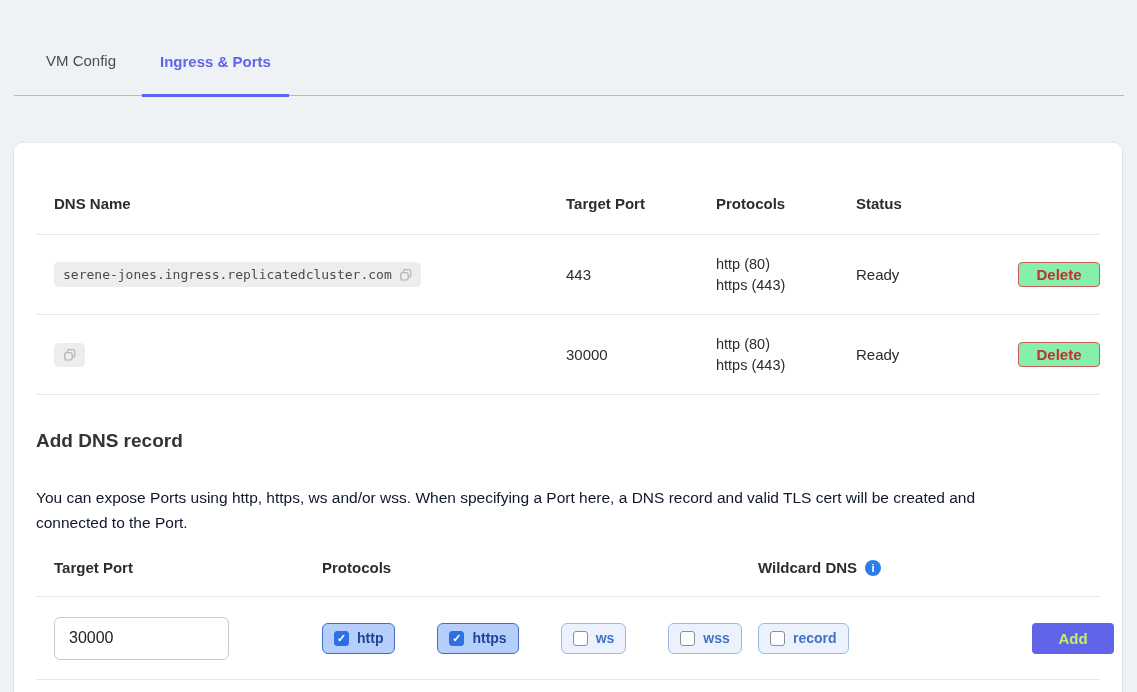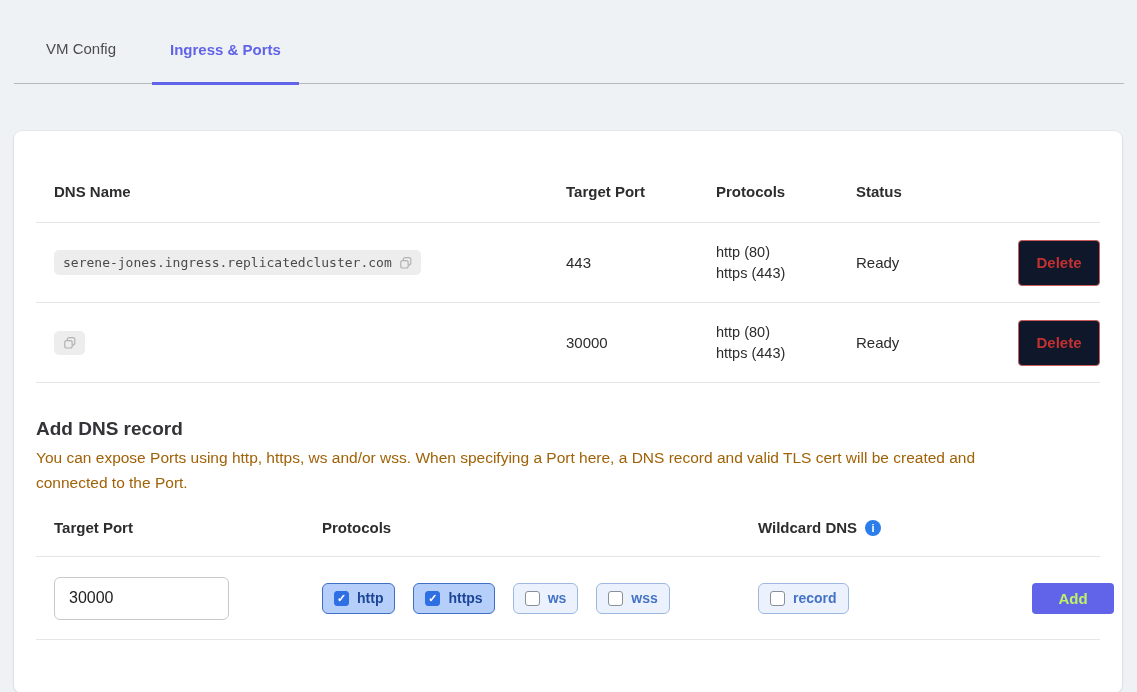--- a/index.html
+++ b/index.html
@@ -8,24 +8,24 @@
     font-family: "Liberation Sans", sans-serif;
     background:#eff2f4;
     color:#2f2f31;
     overflow:hidden;
   }
   
   .tabbar {
     display:flex;
     align-items:flex-end;
     padding:0 0 0 30px;
-    margin:4px 13px 0 14px;
+    margin:16px 13px 0 14px;
     border-bottom:1px solid #b7babd;
     height:80px;
-    gap:34px;
+    gap:24px;
   }
   .tab {
     font-size:15px;
     color:#4c4c4e;
     padding:0 2px 26px 2px;
     cursor:pointer;
   }
   .tab.active {
     color:var(--accent,#6163e8);
     font-weight:700;
@@ -66,34 +66,34 @@
   .dns-pill {
     display:inline-flex; align-items:center; gap:7px;
     background:#ededee; border-radius:5px;
     padding:5px 8px 5px 9px;
     font-family:"DejaVu Sans Mono", monospace;
     font-size:13px; color:#4a4a4c;
   }
   .copy-icon { display:inline-flex; cursor:pointer; }
   .action-cell { display:flex; justify-content:flex-end; }
   .btn-delete {
-    width:82px; height:46px;
-    background:#0f172a;
+    width:82px; height:25px;
+    background:#86efac;
     border:1px solid #cb5a5a;
     border-radius:4px;
     color:var(--danger,#c43131);
     font-size:15px; font-weight:700;
     font-family:"Liberation Sans", sans-serif;
     cursor:pointer;
   }
   
   .section-title { margin-top:35px; font-size:19px; font-weight:700; color:#333338; }
   .section-desc {
-    margin-top:5px;
-    font-size:15.5px; color:#a16207;
+    margin-top:33px;
+    font-size:15.5px; color:#0f172a;
     line-height:25px;
     max-width:1010px;
   }
   .grid4 {
     display:grid;
     grid-template-columns:268px 436px 274px 1fr;
     align-items:center;
     padding-left:18px;
   }
   .form-head { margin-top:24px; padding-bottom:20px; border-bottom:1px solid #e4e6e8; align-items:start; }
@@ -106,21 +106,21 @@
   }
   .form-row { height:83px; border-bottom:1px solid #e4e6e8; }
   .port-input {
     width:175px; height:43px;
     border:1px solid #c7cacd; border-radius:6px;
     font-size:16px; color:#222;
     padding:0 0 0 14px;
     font-family:"Liberation Sans", sans-serif;
     outline:none;
   }
-  .pill-group { display:flex; gap:18px;align-items:flex-end; }
+  .pill-group { display:flex; gap:42px;align-items:flex-end; }
   .pill {
     display:inline-flex; align-items:center; gap:8px;
     height:31px; padding:0 11px;
     border-radius:6px; cursor:pointer;
     background:#ebf2fd; border:1px solid #9db9e2;
     font-size:14px; font-weight:700; color:#4472c4;
   }
   .pill.checked {
     background:#b5cffa; border-color:#3f6ec5; color:#1d4596;
   }

